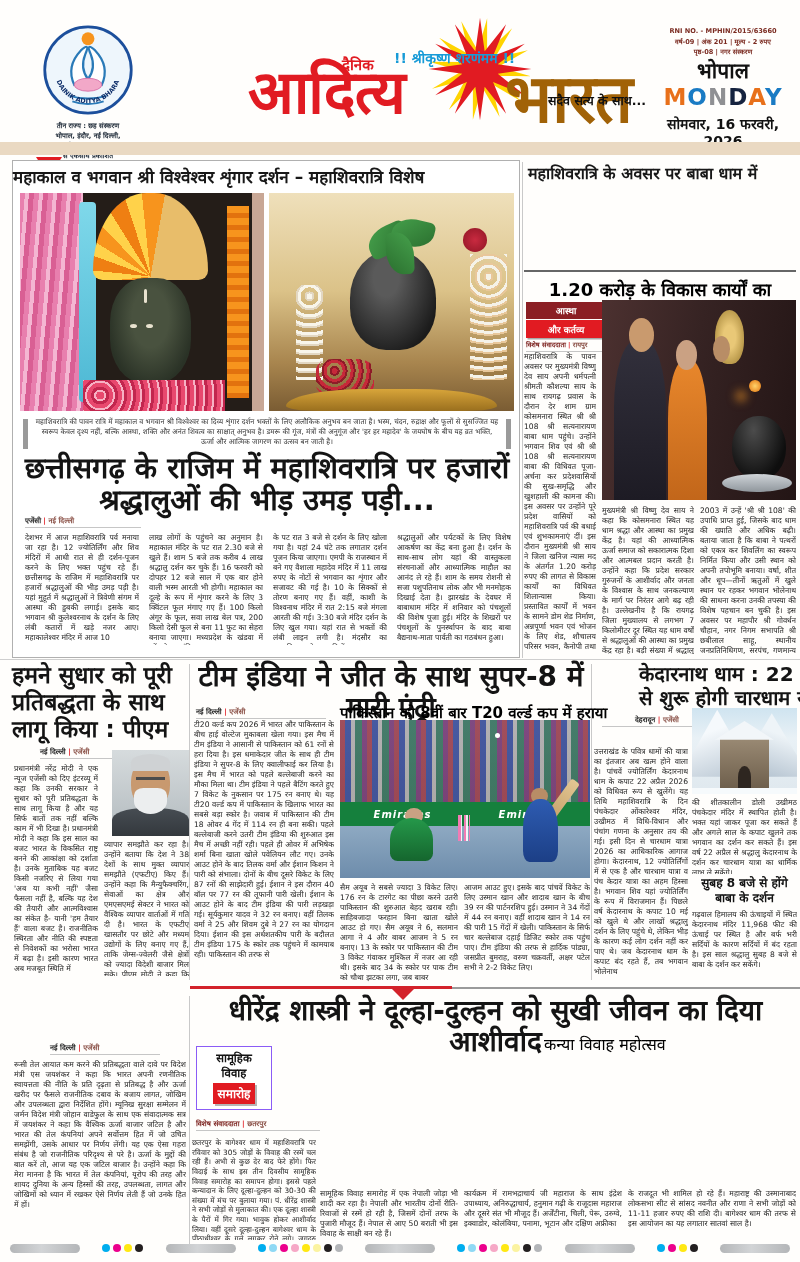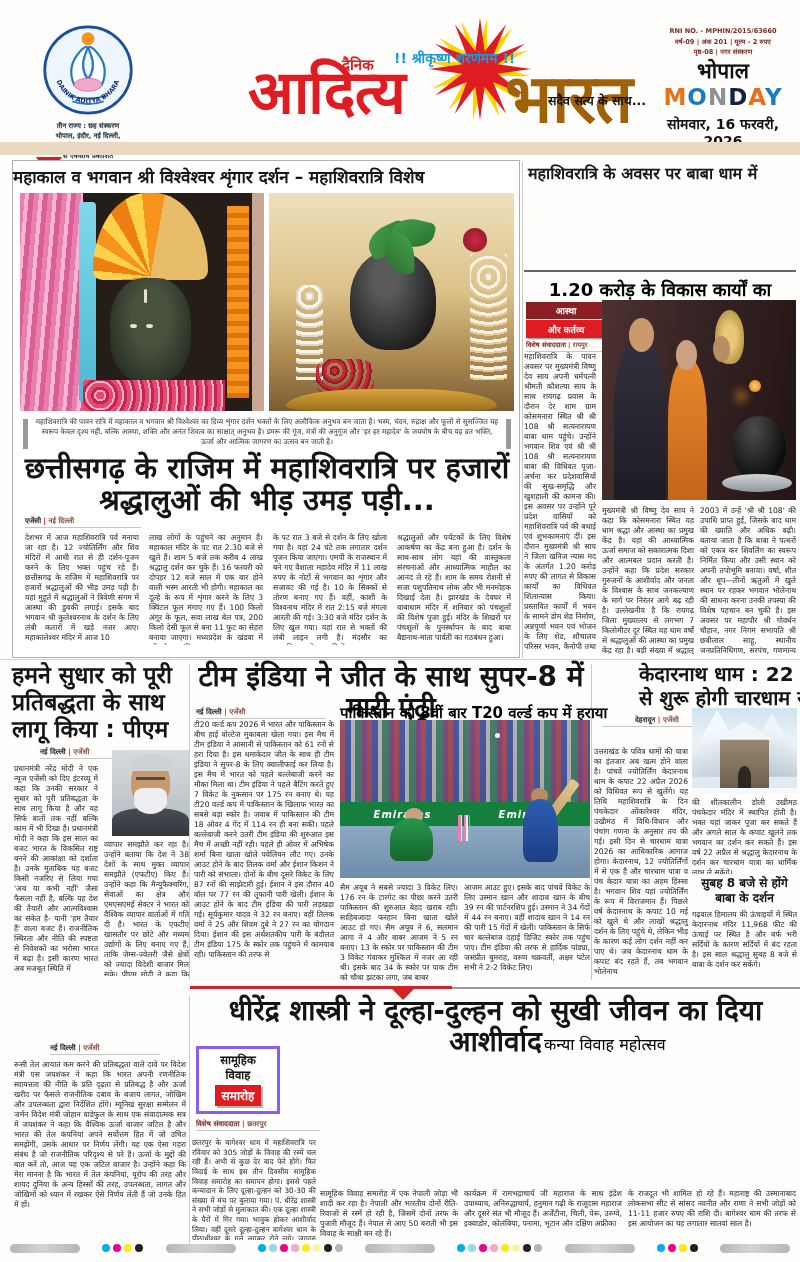--- a/index.html
+++ b/index.html
@@ -101,21 +101,21 @@
   .oil-byline { left:38px; top:66px; width:110px; }
   .oil-body { left:2px; top:84px; width:172px; height:152px; }
 
   
   .rule-red { left:190px; top:986px; width:262px; height:3px; background:#d3222a; }
   .rule-gray { left:452px; top:987px; width:348px; height:2px; background:#9a9a9a; }
   .tri-mid { left:392px; top:989px; border-left:11px solid transparent; border-right:11px solid transparent; border-top:11px solid #d3222a; width:0; height:0; }
 
   
   .wd-headline { left:195px; top:996px; width:601px; text-align:center; font-size:28px; line-height:1.1; }
-  .wd-badge { left:196px; top:1046px; width:84px; border:3px solid #8b5cf6; background:#fff; padding:3px 16px 5px; }
+  .wd-badge { left:196px; top:1046px; width:76px; border:1px solid #8b5cf6; background:#fff; padding:3px 16px 5px; }
   .wd-badge-l1 { font-size:11.5px; font-weight:bold; text-align:center; color:#131313; }
   .wd-badge-l2 { margin-top:3px; background:#e11b22; color:#fff; font-size:12px; font-weight:bold; text-align:center; padding:2px 0; box-shadow:2px 2px 0 #b5b5b5; }
   .wd-byline { left:196px; top:1118px; width:124px; }
   .wd-c0 { left:192px; top:1138px; width:124px; height:102px; font-size:7.3px; }
   .wd-ph1 { left:320px; top:1033px; width:218px; height:150px; overflow:hidden; }
   .wd-ph2 { left:544px; top:1033px; width:252px; height:150px; overflow:hidden; }
   .wd-capA { left:320px; top:1189px; width:138px; height:50px; }
   .wd-capB { left:464px; top:1189px; width:158px; height:50px; }
   .wd-capC { left:628px; top:1189px; width:168px; height:50px; }
 

